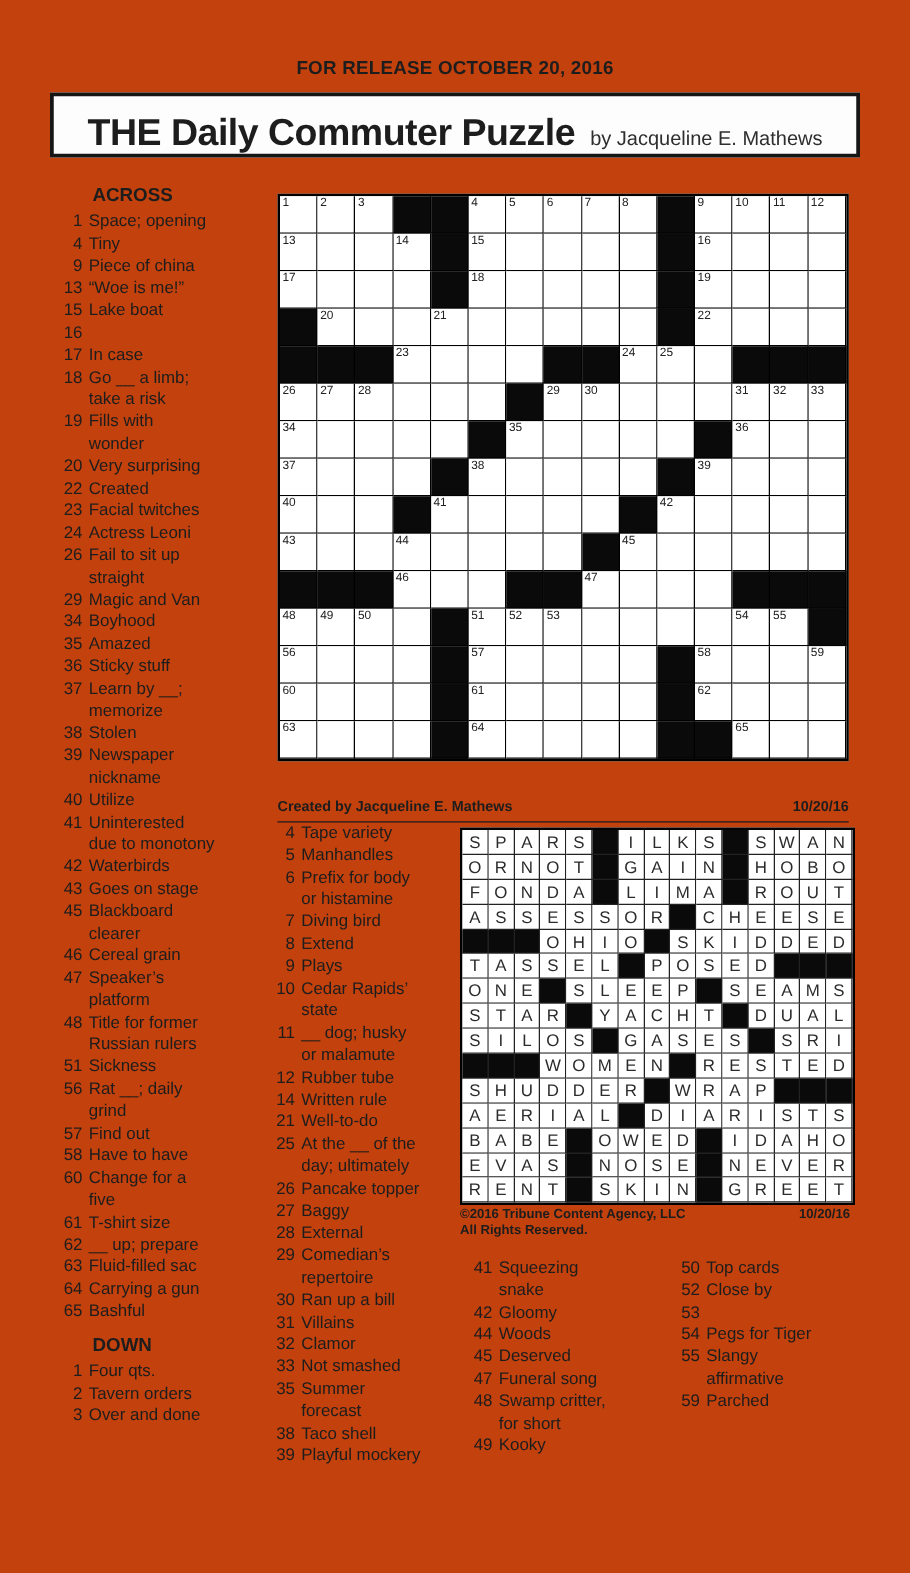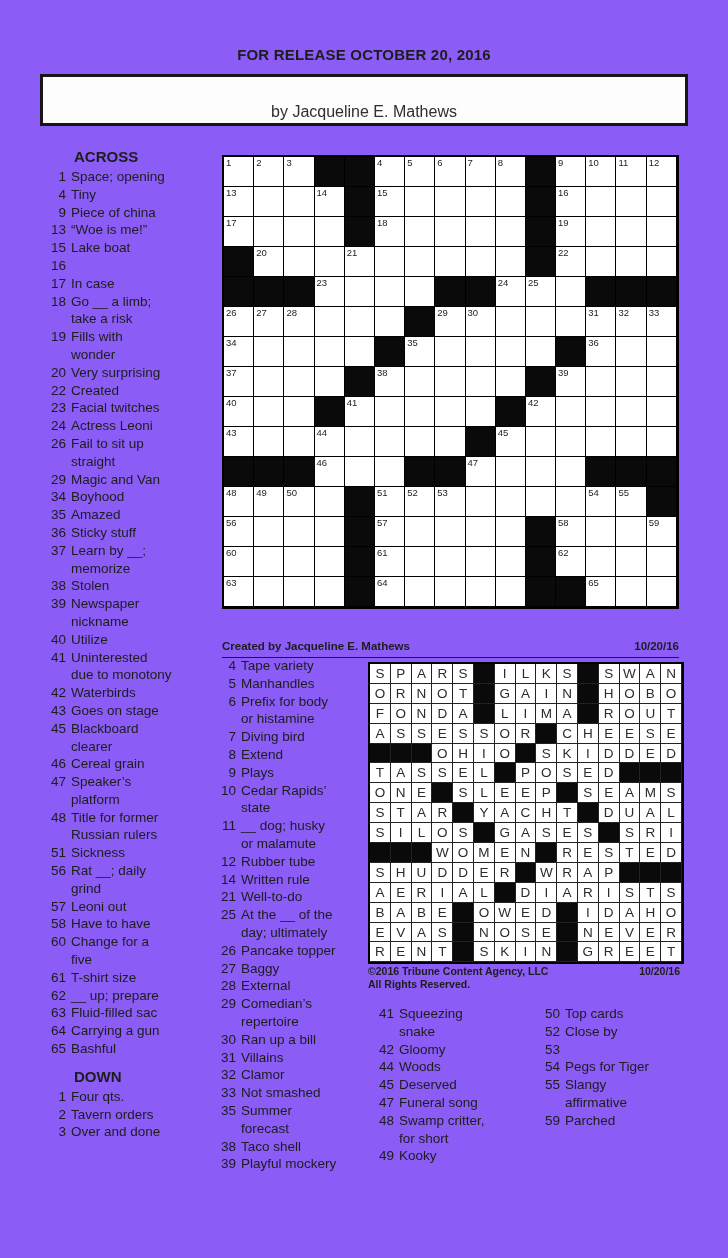--- a/index.html
+++ b/index.html
@@ -1,18 +1,18 @@
 <!DOCTYPE html>
 <html><head>
 <meta charset="utf-8">
 <style>
   html,body { margin:0; padding:0; background:#e8e8e8; }
   .page {
     position:relative; width:728px; height:1258px; margin:0 auto;
-    background:#8b5cf6; color:#1d1d1d;
+    background:#c2410c; color:#1d1d1d;
     font-family:"Liberation Sans", sans-serif;
     overflow:hidden;
   }
   
   .release-line {
     position:absolute; top:46px; left:0; width:728px;
     text-align:center; font-weight:bold; font-size:15px; letter-spacing:.2px;
   }
   .title-box {
     position:absolute; left:40px; top:74px; width:642px; height:44px;
@@ -66,20 +66,21 @@
   .copyright .row1 { display:flex; justify-content:space-between; align-items:flex-start; }
 </style>
 </head>
 <body>
 
 <div class="page">
 
   <div class="release-line">FOR RELEASE OCTOBER 20, 2016</div>
 
   <div class="title-box">
+    <span class="title-main">THE Daily Commuter Puzzle</span>
     <span class="title-by">by Jacqueline E. Mathews</span>
   </div>
 
   <div class="clue-col" id="across-col">
     <div class="list-header">ACROSS</div>
     <ul class="clue-list">
         <li class="clue">
           <span class="cnum">1</span>
           <span class="ctext">Space; opening</span>
         </li>
@@ -207,21 +208,21 @@
           <span class="cnum">51</span>
           <span class="ctext">Sickness</span>
         </li>
         <li class="clue">
           <span class="cnum">56</span>
           <span class="ctext">Rat __; daily
 grind</span>
         </li>
         <li class="clue">
           <span class="cnum">57</span>
-          <span class="ctext">Leoni out</span>
+          <span class="ctext">Find out</span>
         </li>
         <li class="clue">
           <span class="cnum">58</span>
           <span class="ctext">Have to have</span>
         </li>
         <li class="clue">
           <span class="cnum">60</span>
           <span class="ctext">Change for a
 five</span>
         </li>

